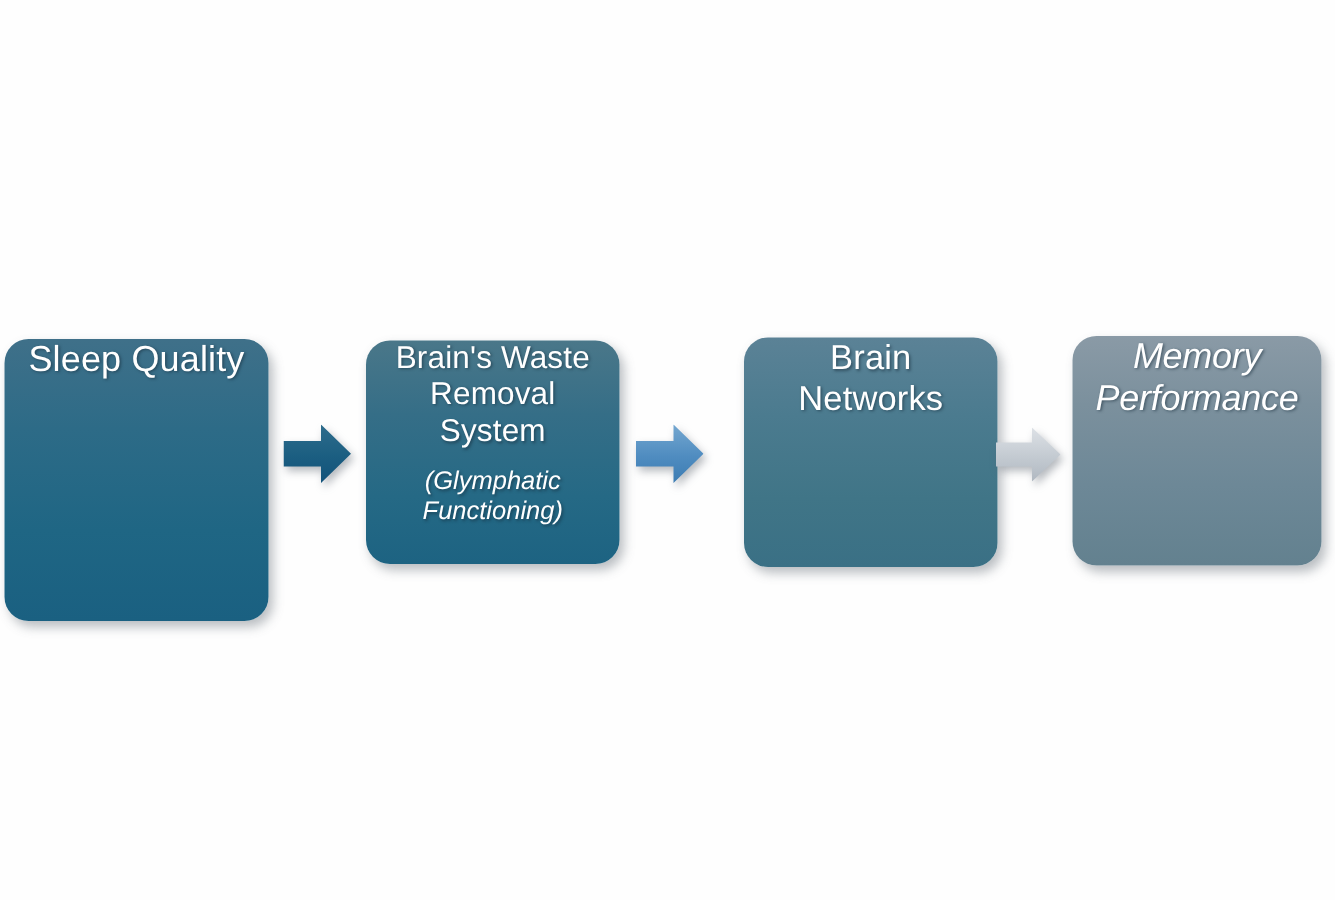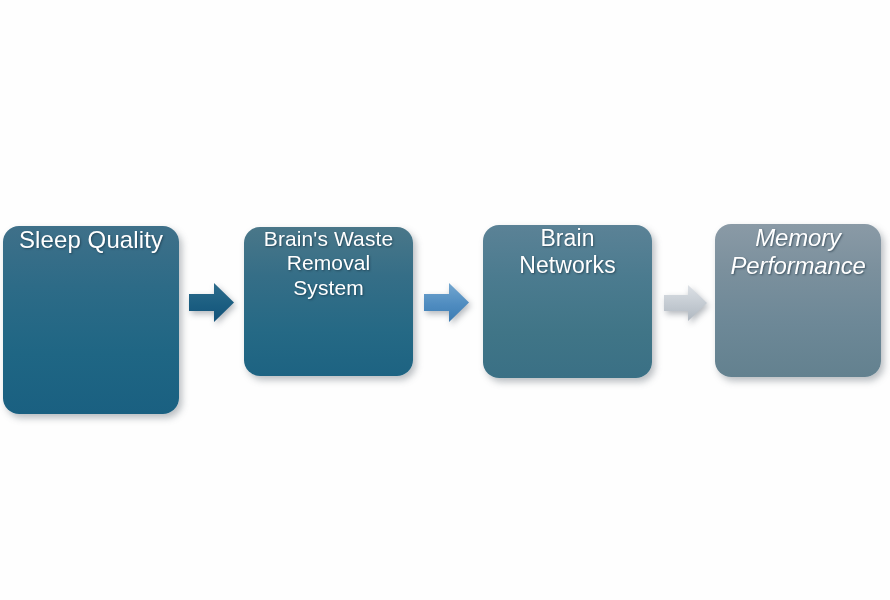--- a/index.html
+++ b/index.html
@@ -60,21 +60,21 @@
   }
   #node-0 .title { font-size: 24px; }
 
   #node-1 {
     left: 244px; top: 227px; width: 169px; height: 149px;
     background: linear-gradient(180deg, #4a7789 0%, #356e87 33%, #256985 70%, #1d6382 100%);
   }
   #node-1 .title { font-size: 21px; }
 
   #node-2 {
-    left: 483px; top: 225px; width: 169px; height: 153px;
+    left: 496px; top: 225px; width: 169px; height: 153px;
     background: linear-gradient(180deg, #5b8296 0%, #4b7b8f 34%, #407587 70%, #3a7085 100%);
   }
   #node-2 .title { font-size: 23px; }
 
   #node-3 {
     left: 715px; top: 224px; width: 166px; height: 153px;
     background: linear-gradient(180deg, #8a9aa6 0%, #7b909d 30%, #6d8897 65%, #63818f 100%);
   }
   #node-3 .title { font-size: 24px; letter-spacing: -0.2px; font-style: italic; }
 
@@ -108,20 +108,22 @@
         </linearGradient>
       </defs>
       <path d="M0,11 L25,11 L25,0 L45,19.5 L25,39 L25,28 L0,28 Z" fill="url(#ag0)"></path>
     </svg>
   </div>
 
   <div class="node" id="node-1">
     <div class="title">Brain's Waste
 Removal
 System</div>
+    <div class="subtitle">(Glymphatic
+Functioning)</div>
   </div>
 
   <div class="arrow" id="arrow-1">
     <svg viewBox="0 0 45 39" width="45" height="39" aria-hidden="true">
       <defs>
         <linearGradient id="ag1" x1="0" y1="0" x2="0" y2="1">
           <stop offset="0%" stop-color="#74a7d0"></stop>
           <stop offset="55%" stop-color="#4f8cc0"></stop>
           <stop offset="100%" stop-color="#3c7cb3"></stop>
         </linearGradient>

